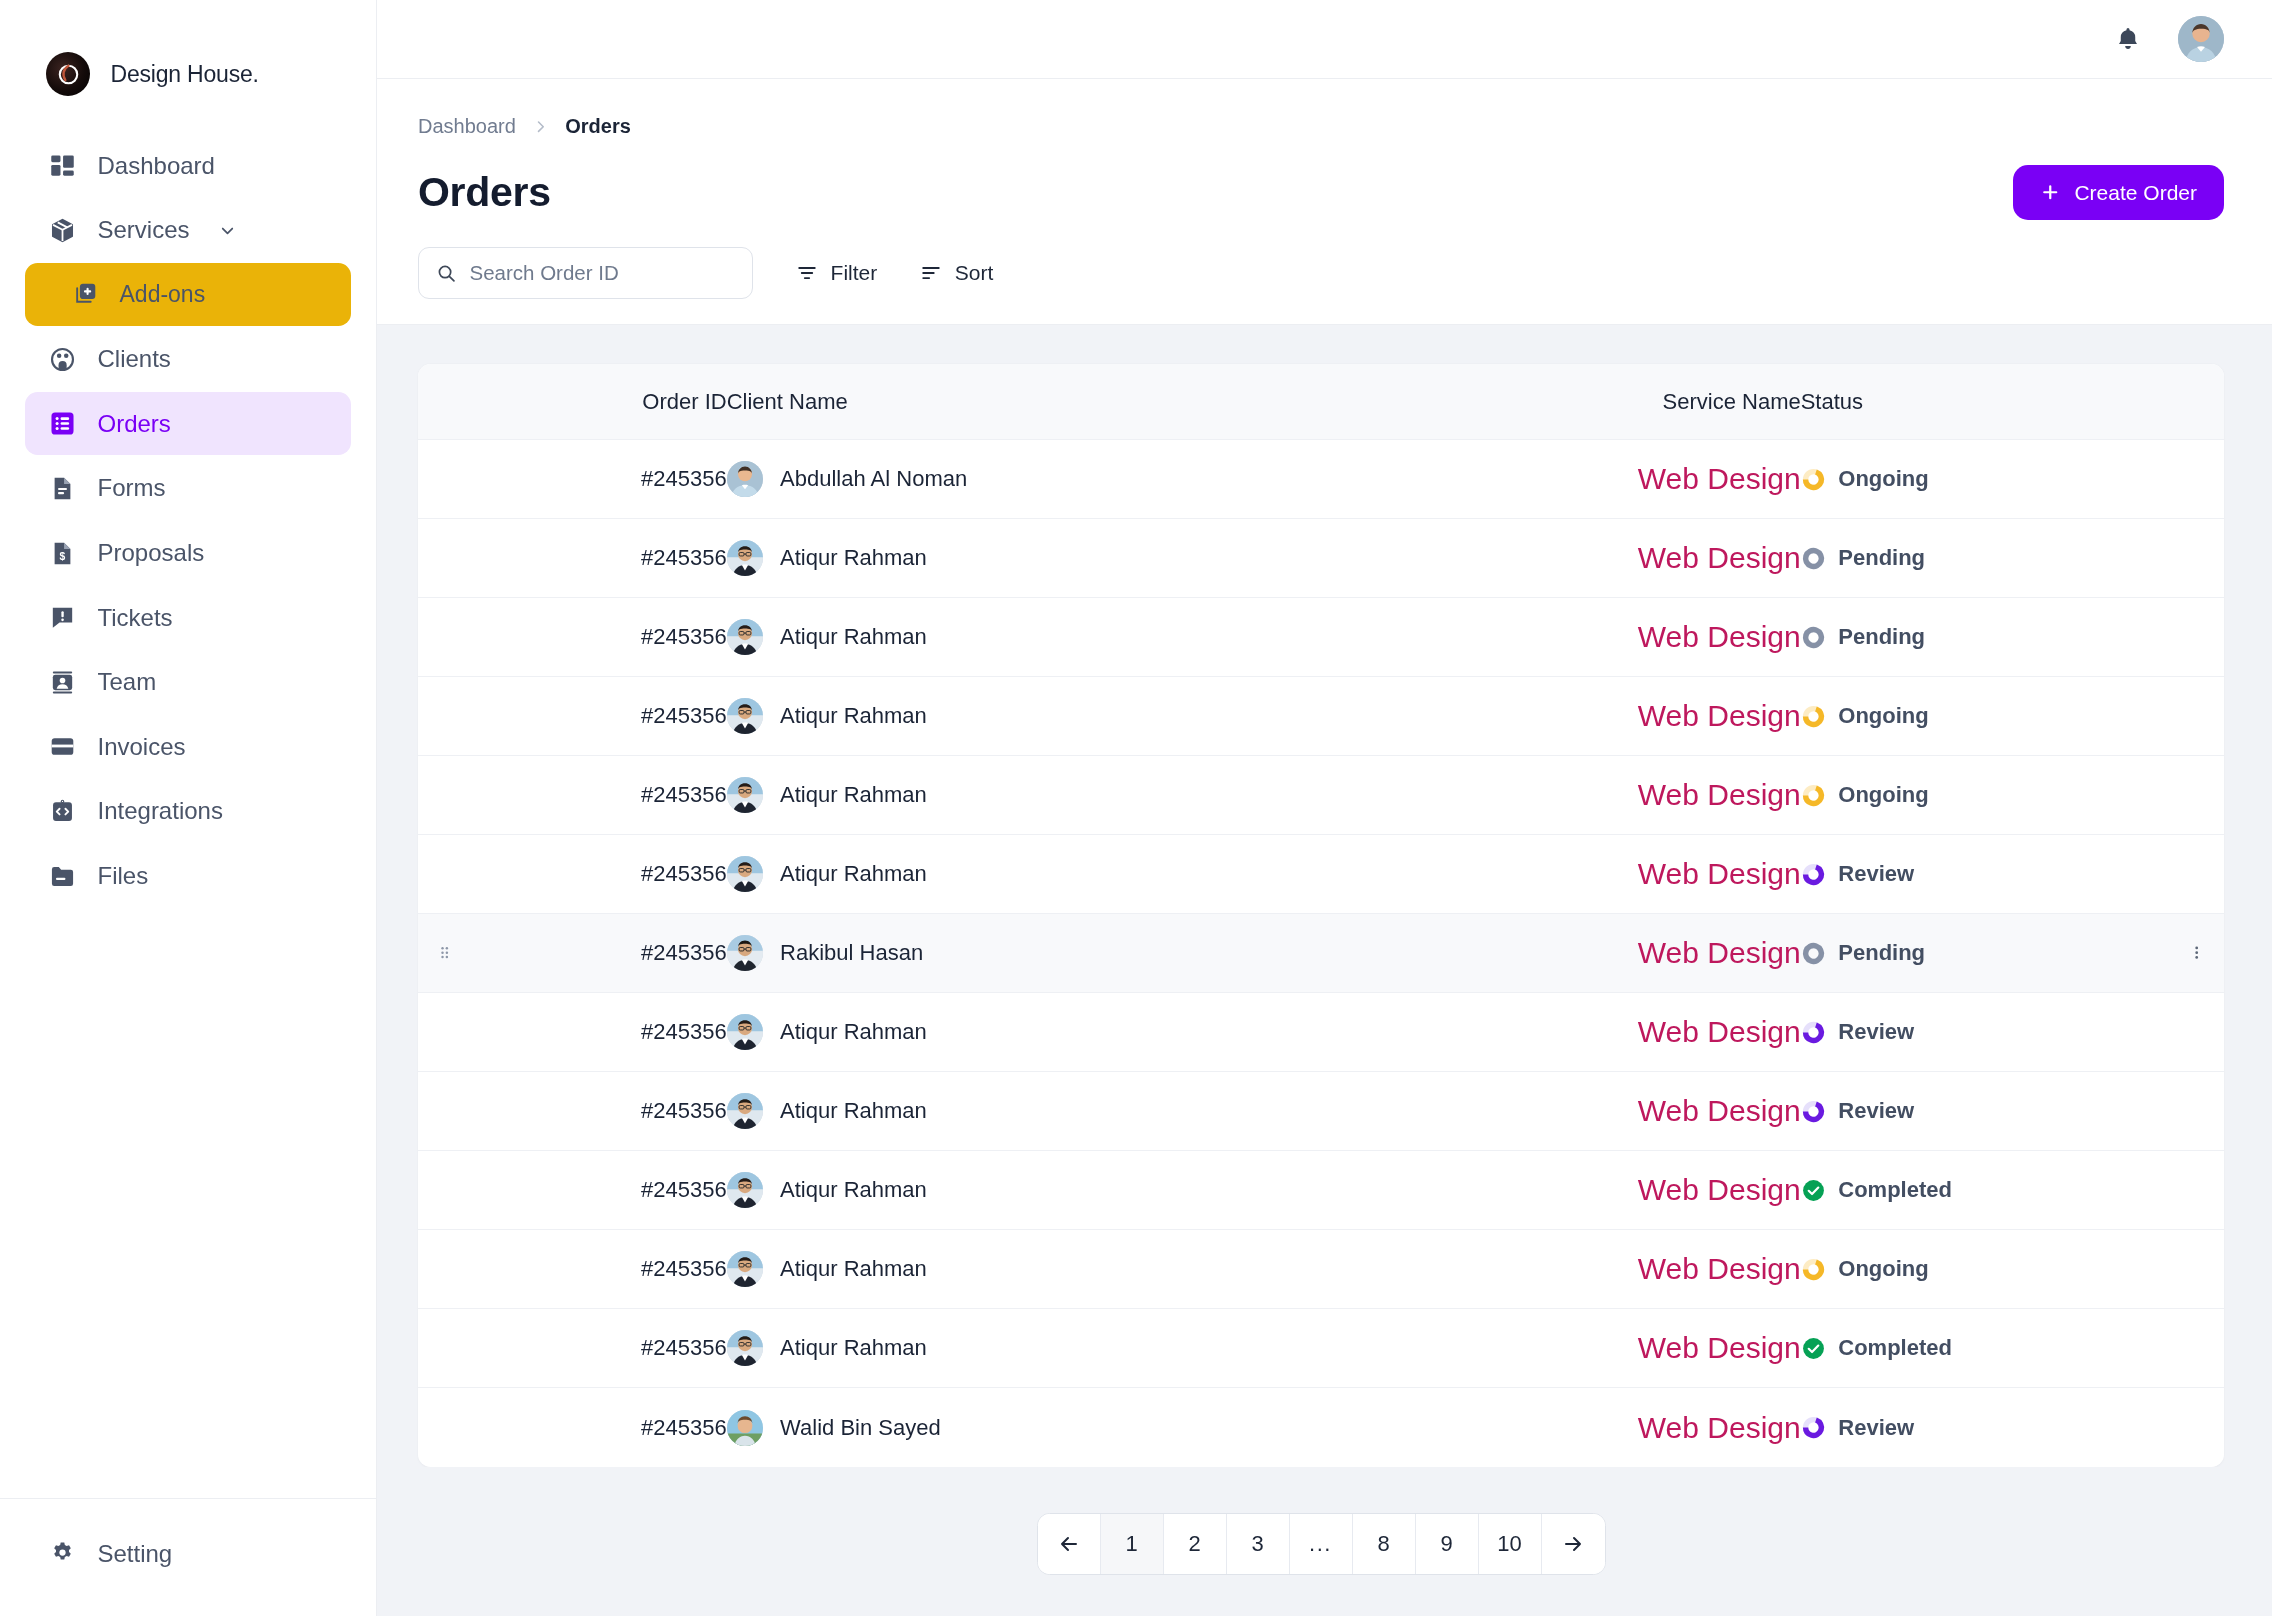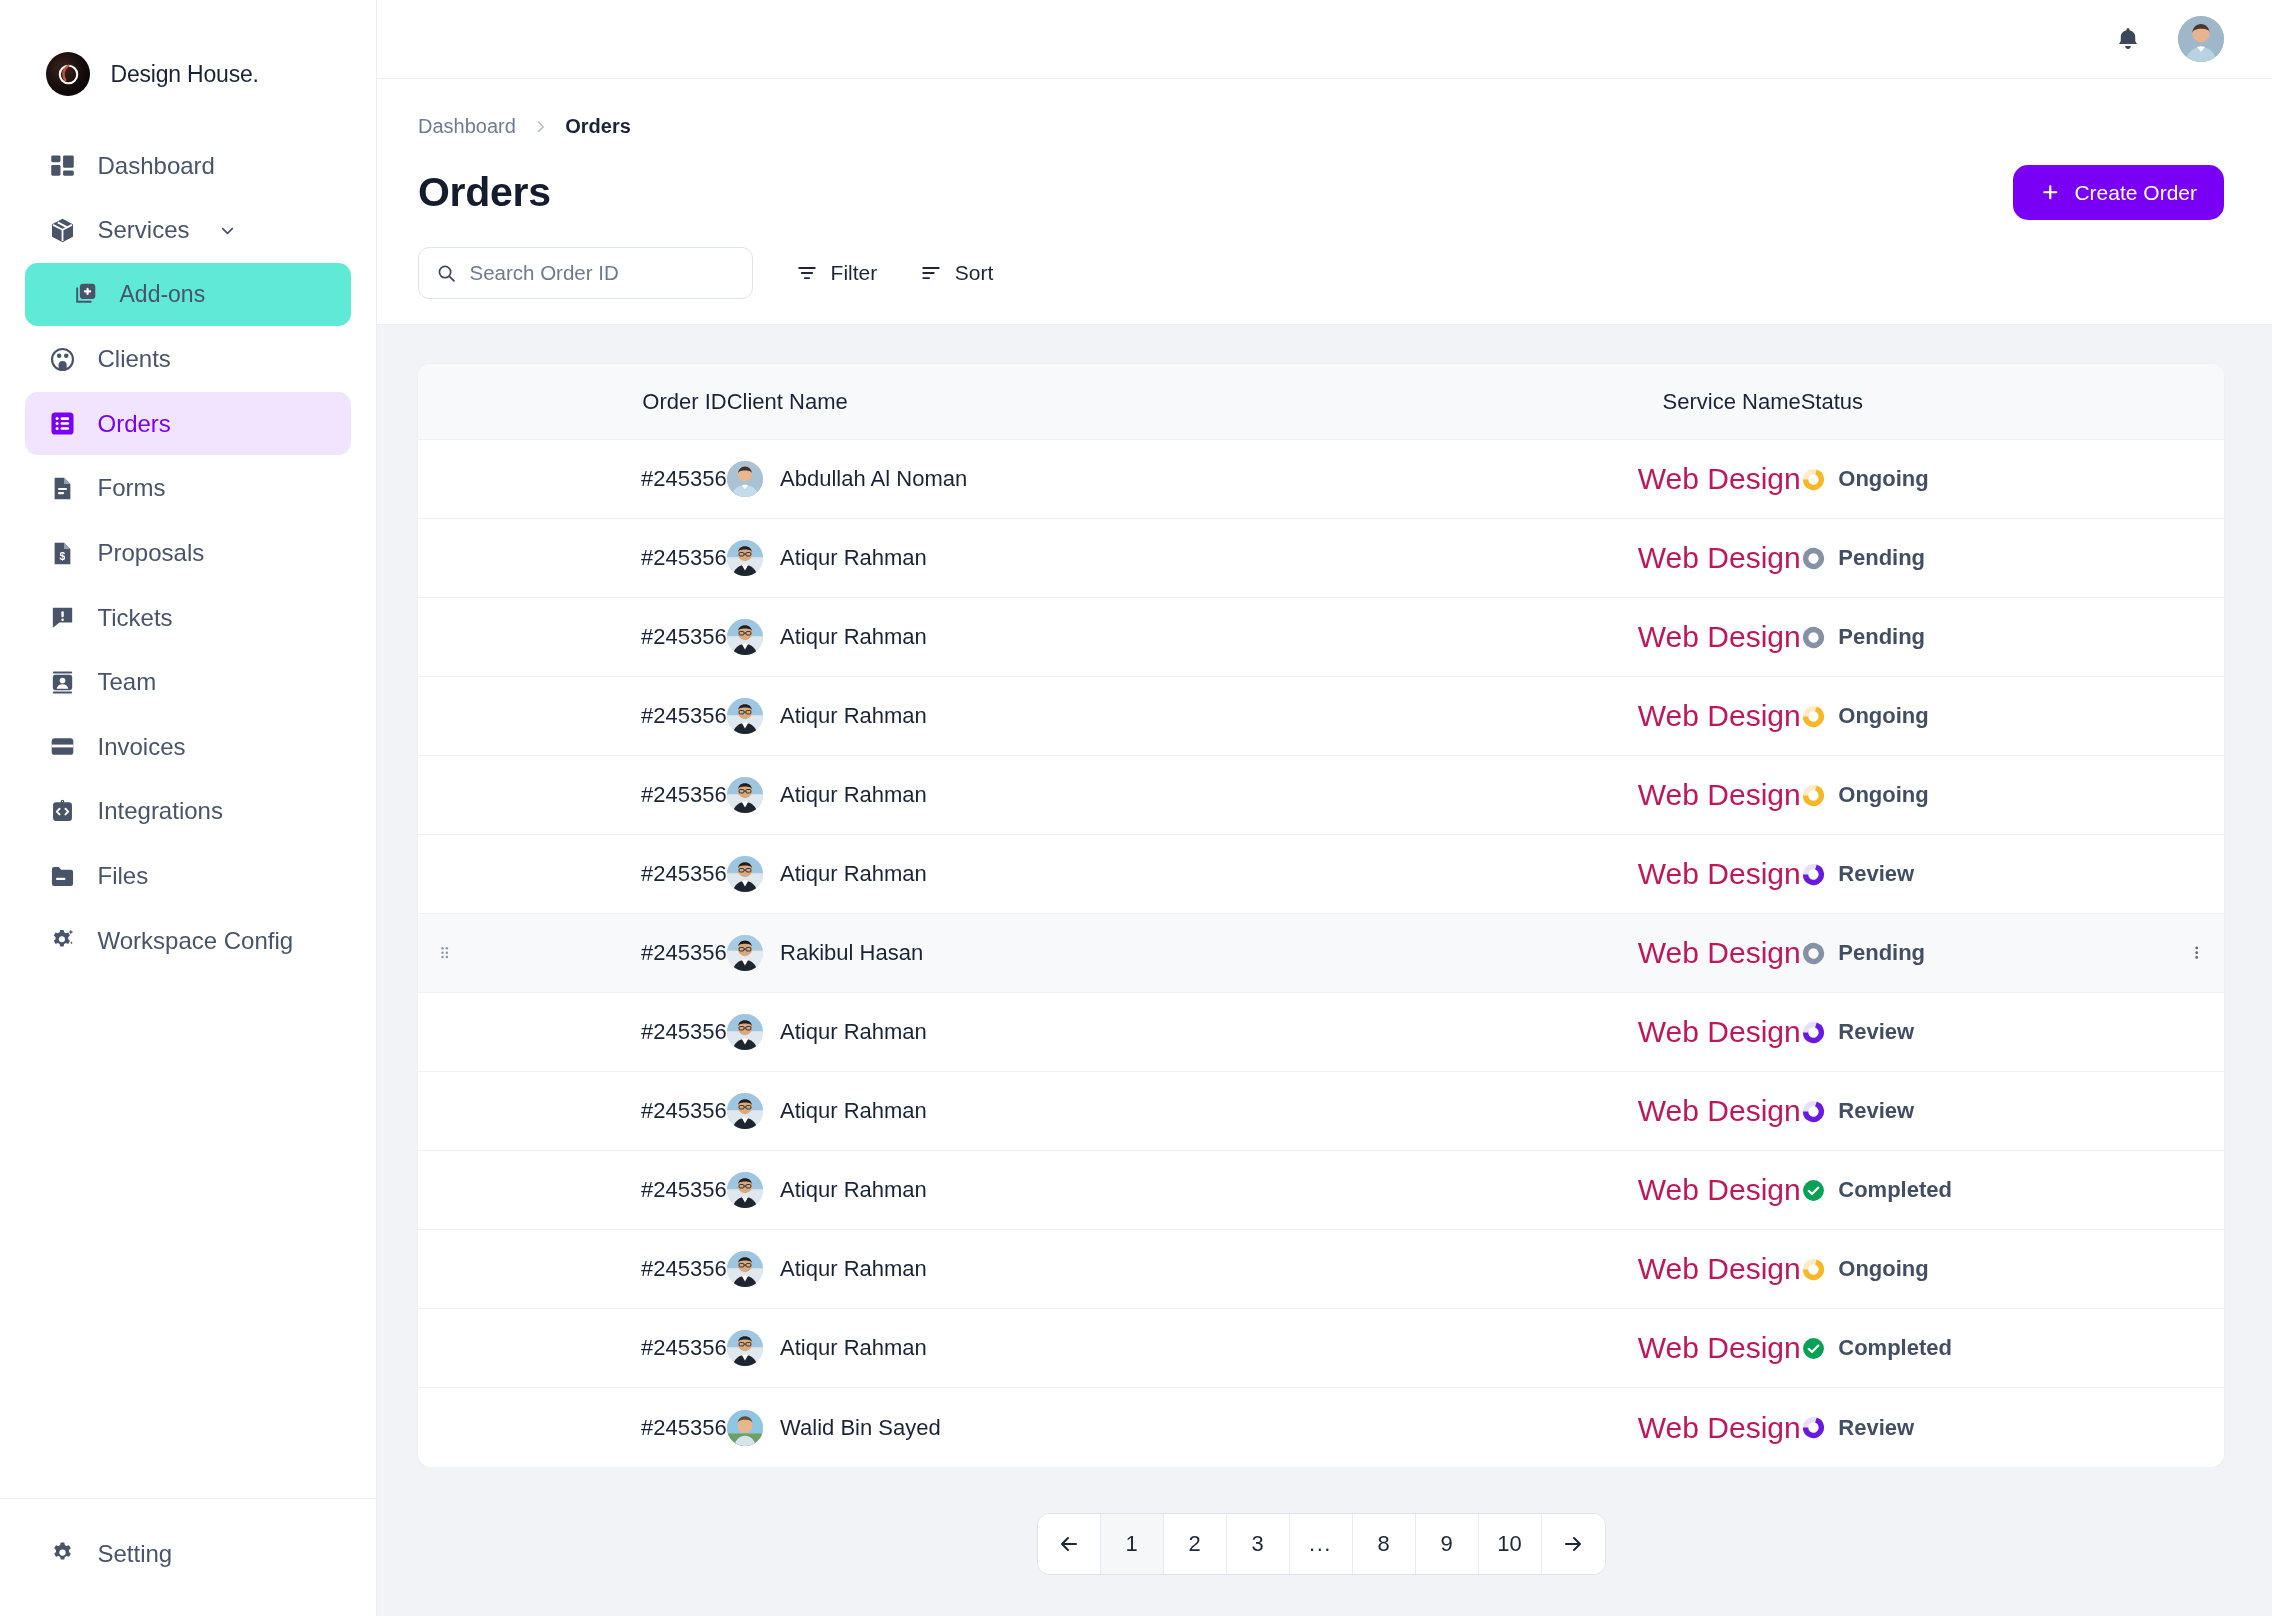--- a/index.html
+++ b/index.html
@@ -36,21 +36,21 @@
     border-radius: 12.6px;
     color: #4a5468; cursor: pointer;
     position: relative;
   }
   .nav-item .nav-label { font-size: 24px; color: #4a5468; white-space: nowrap; }
   .nav-ico { width: 30px; height: 30px; flex: 0 0 30px; display: flex; align-items: center; justify-content: center; }
   .nav-ico svg { display: block; }
   .nav-item.child { padding-left: 47px; }
   .nav-item.child .nav-ico { width: 27px; height: 27px; flex: 0 0 27px; }
   .nav-item.child .nav-label { font-size: 23px; }
-  .nav-item.sel-grey { background: #5eead4; }
+  .nav-item.sel-grey { background: #eab308; }
   .nav-item.sel-purple { background: #f0e4fe; }
   .nav-item.sel-purple .nav-label { color: #7a00f5; font-weight: 500; }
   .chev { margin-left: 8px; display: flex; align-items: center; }
 
   .sidebar-footer {
     position: absolute; left: 0; right: 0; bottom: 8px;
     border-top: 1.6px solid #eceef2;
     padding: 0 25px; height: 110px;
     display: flex; align-items: center;
   }
@@ -323,31 +323,20 @@
       <div class="nav-item">
         <span class="nav-ico">
           <svg width="27" height="27" viewBox="0 0 24 24">
             <path d="M2.6 5.6a2 2 0 0 1 2-2h4.1l2.1 2.4h8.6a2 2 0 0 1 2 2v10.4a2 2 0 0 1-2 2H4.6a2 2 0 0 1-2-2z" fill="#4a5468"></path>
             <rect x="6.2" y="13.2" width="8.4" height="1.9" rx=".9" fill="#ffffff"></rect>
           </svg>
         </span>
         <span class="nav-label">Files</span>
       </div>
 
-      <div class="nav-item">
-        <span class="nav-ico">
-          <svg width="27" height="27" viewBox="0 0 24 24">
-            <path d="M9.9 2.6h3.1l.45 2.1 1.6.93 2.02-.72 1.55 2.69-1.56 1.43v1.86l1.56 1.43-1.55 2.69-2.02-.72-1.6.93-.45 2.1H9.9l-.45-2.1-1.6-.93-2.02.72-1.55-2.69 1.56-1.43V9.03L4.28 7.6l1.55-2.69 2.02.72 1.6-.93z" fill="#4a5468"></path>
-            <circle cx="11.45" cy="10.9" r="2.7" fill="#ffffff"></circle>
-            <path d="M19.4 2.2l.62 1.62 1.62.62-1.62.62-.62 1.62-.62-1.62-1.62-.62 1.62-.62z" fill="#4a5468"></path>
-            <path d="M19.9 12.6l.42 1.1 1.1.42-1.1.42-.42 1.1-.42-1.1-1.1-.42 1.1-.42z" fill="#4a5468"></path>
-          </svg>
-        </span>
-        <span class="nav-label">Workspace Config</span>
-      </div>
 
     </nav>
 
     <div class="sidebar-footer">
       <div class="nav-item">
         <span class="nav-ico">
           <svg width="27" height="27" viewBox="0 0 24 24">
             <path d="M10.4 2.2h3.2l.46 2.16 1.65.96 2.08-.74 1.6 2.77-1.6 1.47v1.92l1.6 1.47-1.6 2.77-2.08-.74-1.65.96-.46 2.16h-3.2l-.46-2.16-1.65-.96-2.08.74-1.6-2.77 1.6-1.47V8.82l-1.6-1.47 1.6-2.77 2.08.74 1.65-.96z" fill="#4a5468"></path>
             <circle cx="12" cy="11.2" r="2.8" fill="#ffffff"></circle>
           </svg>

